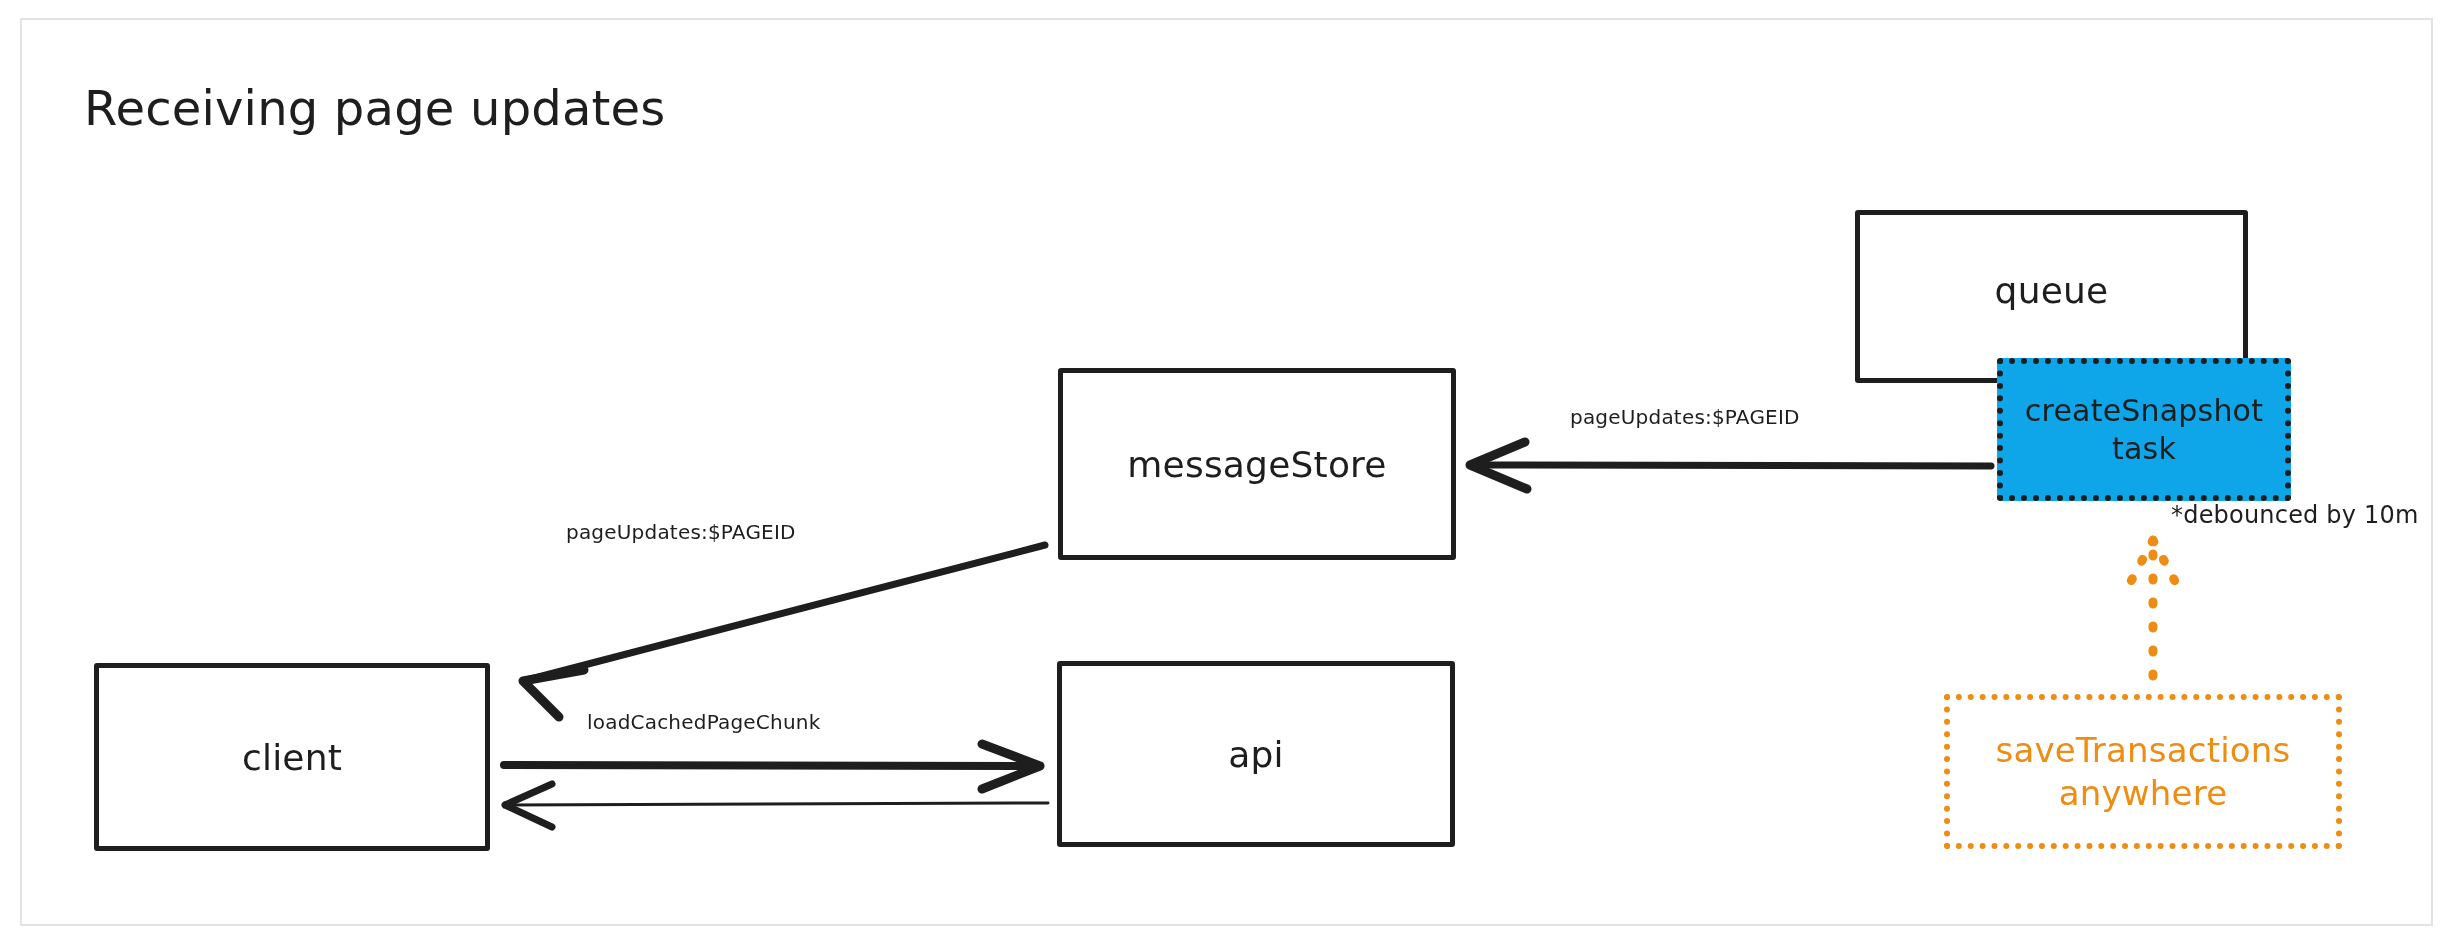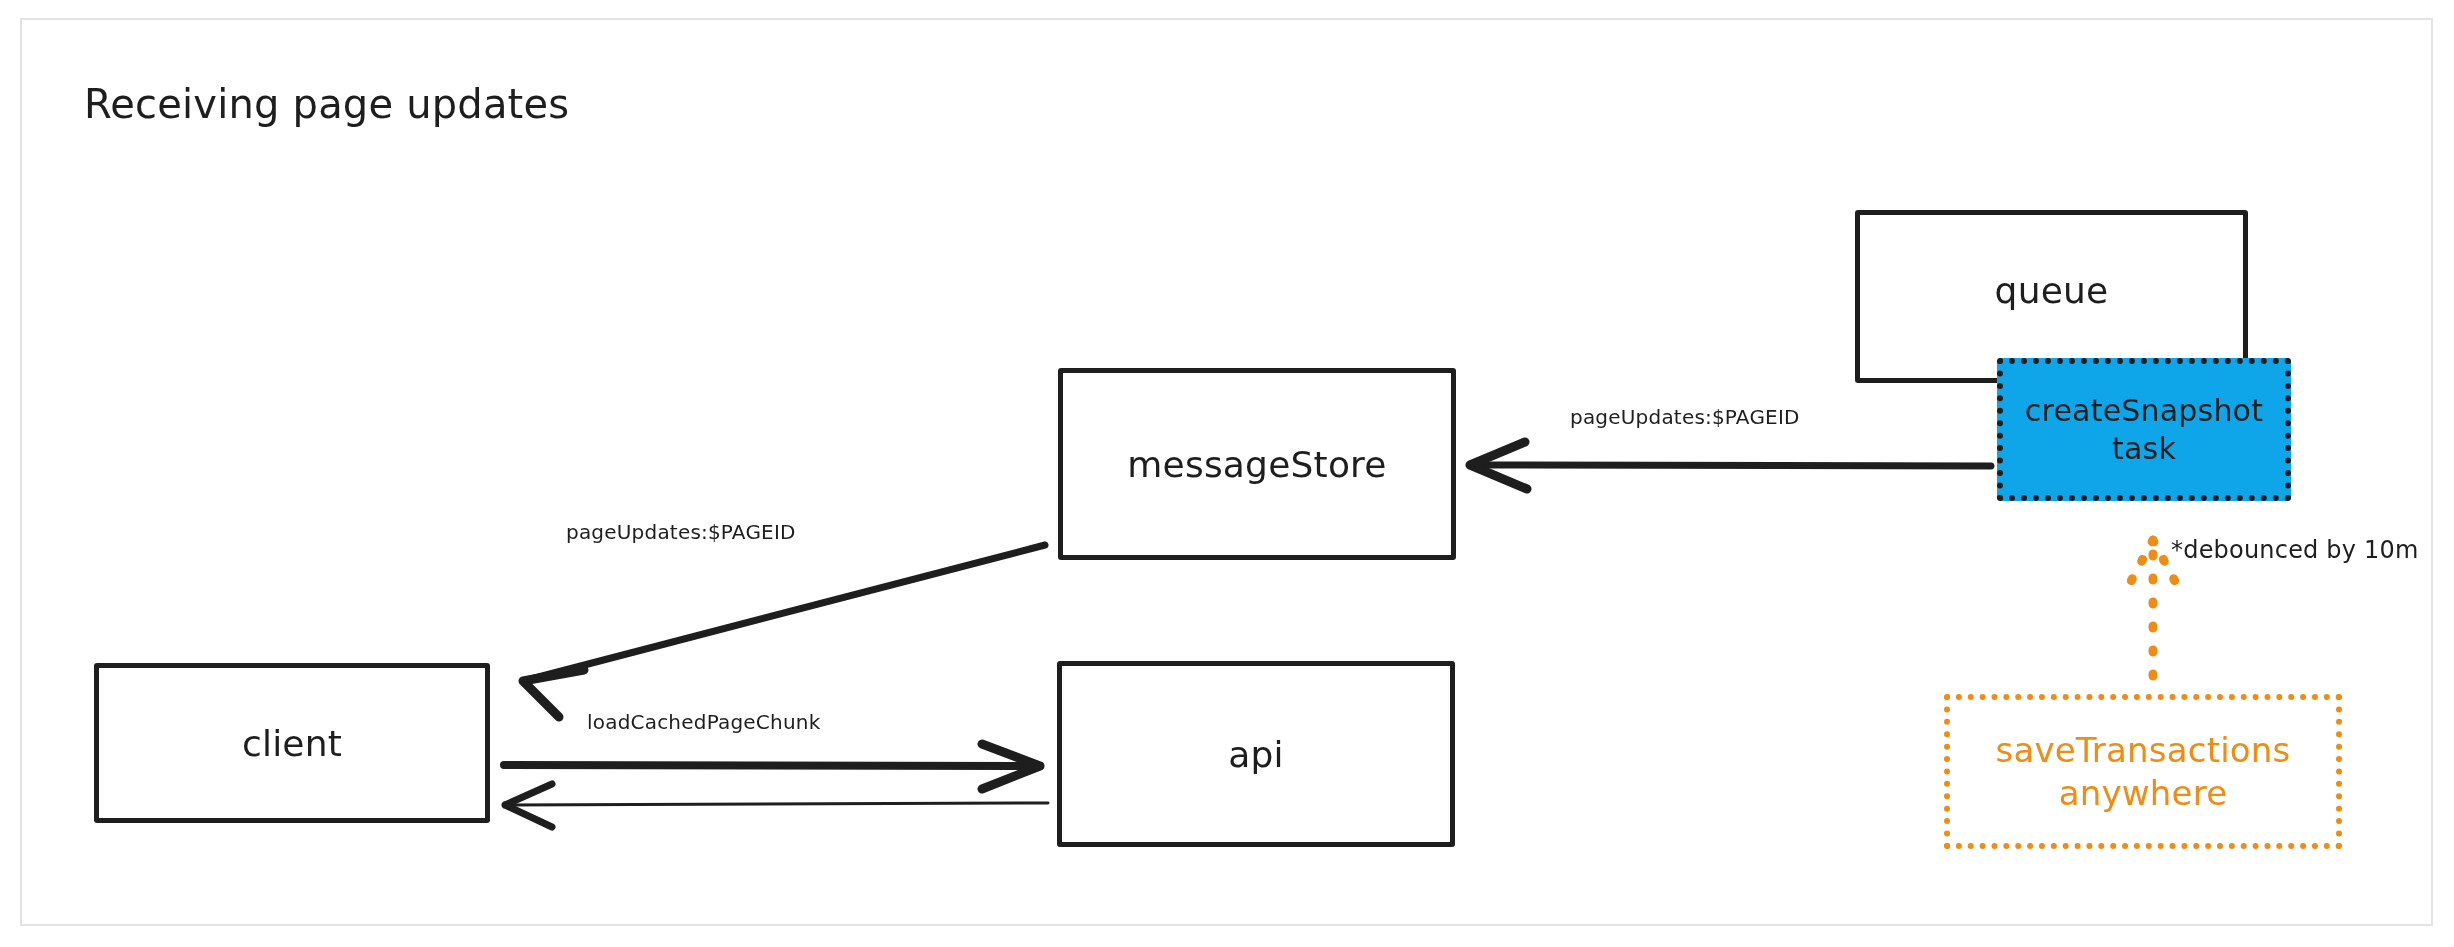--- a/index.html
+++ b/index.html
@@ -29,21 +29,21 @@
   .excali {
     font-family: "DejaVu Sans", sans-serif;
     font-weight: 400;
     color: #1e1e1e;
     letter-spacing: 0.2px;
   }
   #title {
     position: absolute;
     left: 84px;
     top: 82px;
-    font-size: 40px;
+    font-size: 48px;
     line-height: 1.1;
     color: #1e1e1e;
     white-space: nowrap;
   }
   
   .node {
     position: absolute;
     box-sizing: border-box;
     display: flex;
     align-items: center;
@@ -67,40 +67,40 @@
   }
   .dotted-box-orange {
     border: 6px dotted #ee8c14;
     border-radius: 3px;
   }
   .orange-text {
     color: #ee8c14 !important;
   }
   
   #node-messagestore { left: 1058px; top: 368px; width: 398px; height: 192px; }
-  #node-client       { left: 94px;   top: 663px; width: 396px; height: 160px; }
+  #node-client       { left: 94px;   top: 663px; width: 396px; height: 188px; }
   #node-api          { left: 1057px; top: 661px; width: 398px; height: 186px; }
   #node-queue        { left: 1855px; top: 210px; width: 393px; height: 173px; }
   #node-createsnapshot { left: 1997px; top: 358px; width: 294px; height: 143px; z-index: 5; background:#0ea5e9; }
   #node-createsnapshot .label { font-size: 30px; }
   #node-savetransactions { left: 1944px; top: 694px; width: 398px; height: 155px; }
   #node-savetransactions .label { font-size: 34px; }
   #node-queue .label { position: relative; top: -6px; }
 
   
   .edge-label {
     position: absolute;
     font-size: 20px;
     color: #1e1e1e;
     white-space: nowrap;
   }
   #label-pageupdates-left  { left: 566px;  top: 520px; }
   #label-pageupdates-right { left: 1570px; top: 405px; }
   #label-loadcached        { left: 587px;  top: 710px; }
-  #label-debounced         { left: 2171px; top: 536px; font-size: 24px; }
+  #label-debounced         { left: 2171px; top: 501px; font-size: 24px; }
 
   
   #arrows {
     position: absolute;
     left: 0; top: 0;
     width: 2454px; height: 947px;
     pointer-events: none;
     z-index: 3;
   }
 </style>

